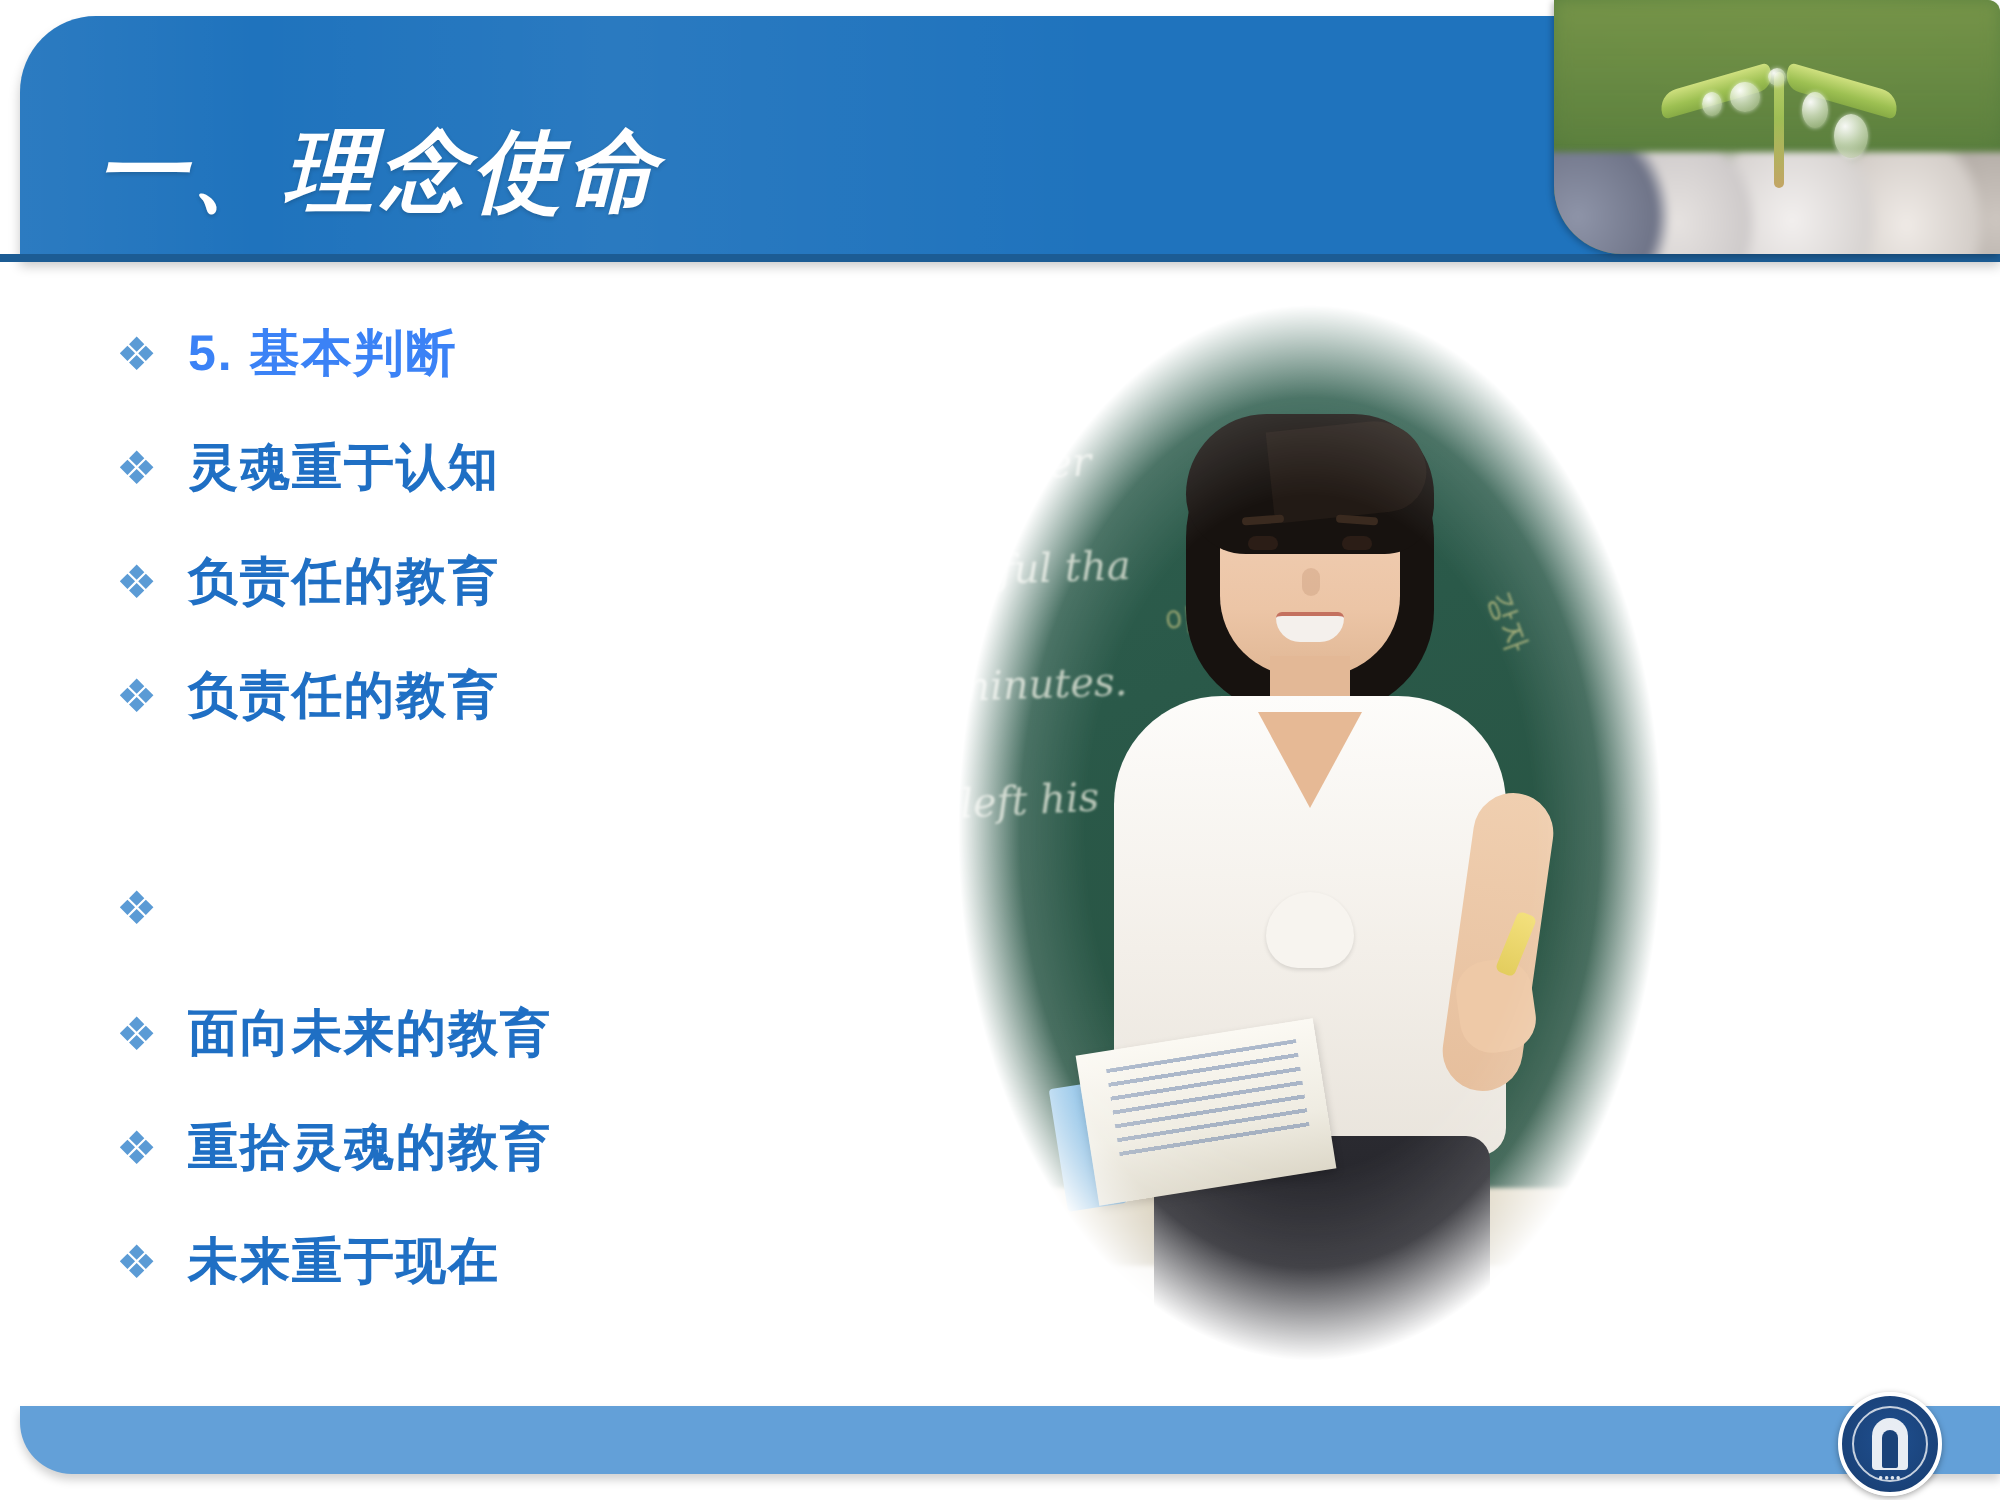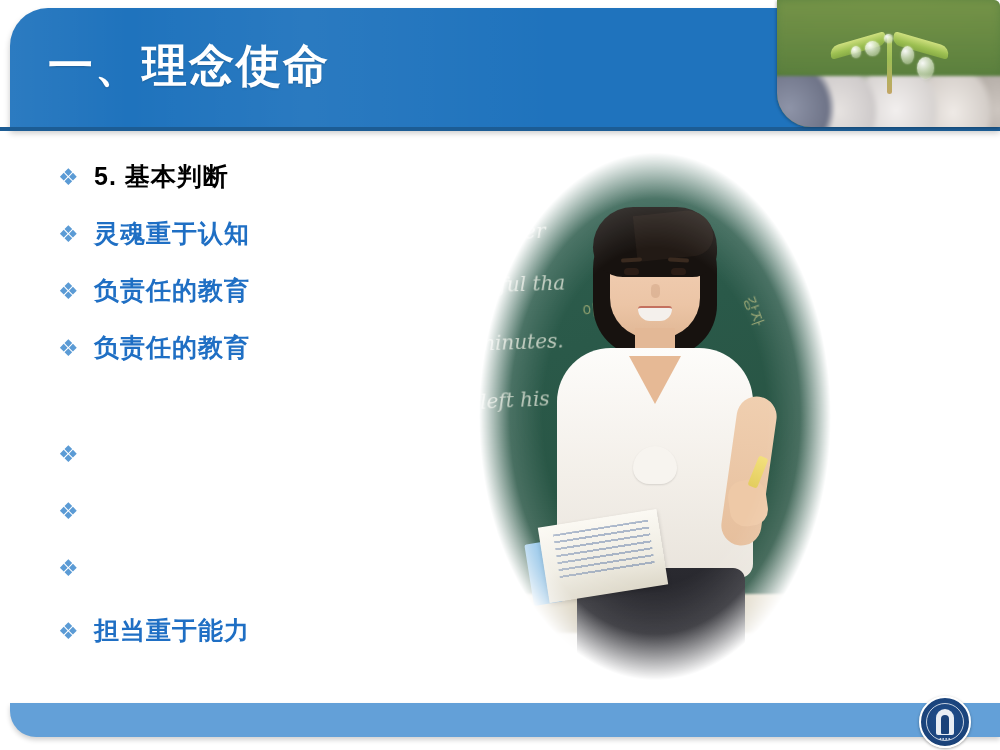--- a/index.html
+++ b/index.html
@@ -36,27 +36,28 @@
     background: linear-gradient(90deg,
         rgba(255,255,255,0.06) 0%,
         rgba(255,255,255,0.00) 12%,
         rgba(255,255,255,0.05) 30%,
         rgba(255,255,255,0.00) 55%);
     pointer-events: none;
   }
   .header-title {
     position: absolute;
     left: 48px;
-    top: 36px;
+    top: 56px;
     font-size: 45px;
     font-weight: bold;
     color: #ffffff;
     letter-spacing: 2px;
     white-space: nowrap;
     text-shadow: 0 1px 2px rgba(0,0,0,0.18);
+    font-style: italic;
   }
   .header-underline {
     position: absolute;
     left: 0;
     top: 127px;
     width: 1000px;
     height: 4px;
     background: #1c5c94;
   }
 
@@ -152,21 +153,21 @@
     line-height: 1;
   }
   .bullet-text {
     font-size: 25px;
     font-weight: bold;
     color: #1f6fc4;
     letter-spacing: 1px;
     white-space: nowrap;
   }
   .bullet-text.heading {
-    color: #000000;
+    color: #3b82f6;
   }
 
   
   .teacher-photo {
     position: absolute;
     left: 470px;
     top: 150px;
     width: 370px;
     height: 555px;
     overflow: hidden;
@@ -443,27 +444,29 @@
       <span class="bullet-text">负责任的教育</span>
     </div>
 
     <div class="bullet-row spacer"></div>
 
     <div class="bullet-row">
       <span class="bullet-mark">❖</span>
     </div>
     <div class="bullet-row">
       <span class="bullet-mark">❖</span>
-    </div>
-    <div class="bullet-row">
-      <span class="bullet-mark">❖</span>
-    </div>
-    <div class="bullet-row">
-      <span class="bullet-mark">❖</span>
-      <span class="bullet-text">担当重于能力</span>
+      <span class="bullet-text">面向未来的教育</span>
+    </div>
+    <div class="bullet-row">
+      <span class="bullet-mark">❖</span>
+      <span class="bullet-text">重拾灵魂的教育</span>
+    </div>
+    <div class="bullet-row">
+      <span class="bullet-mark">❖</span>
+      <span class="bullet-text">未来重于现在</span>
     </div>
 
   </div>
 
   <div class="teacher-photo">
     <div class="oval-mask">
       <div class="chalkboard"></div>
       <div class="board-rail"></div>
       <div class="board-wall"></div>
 

